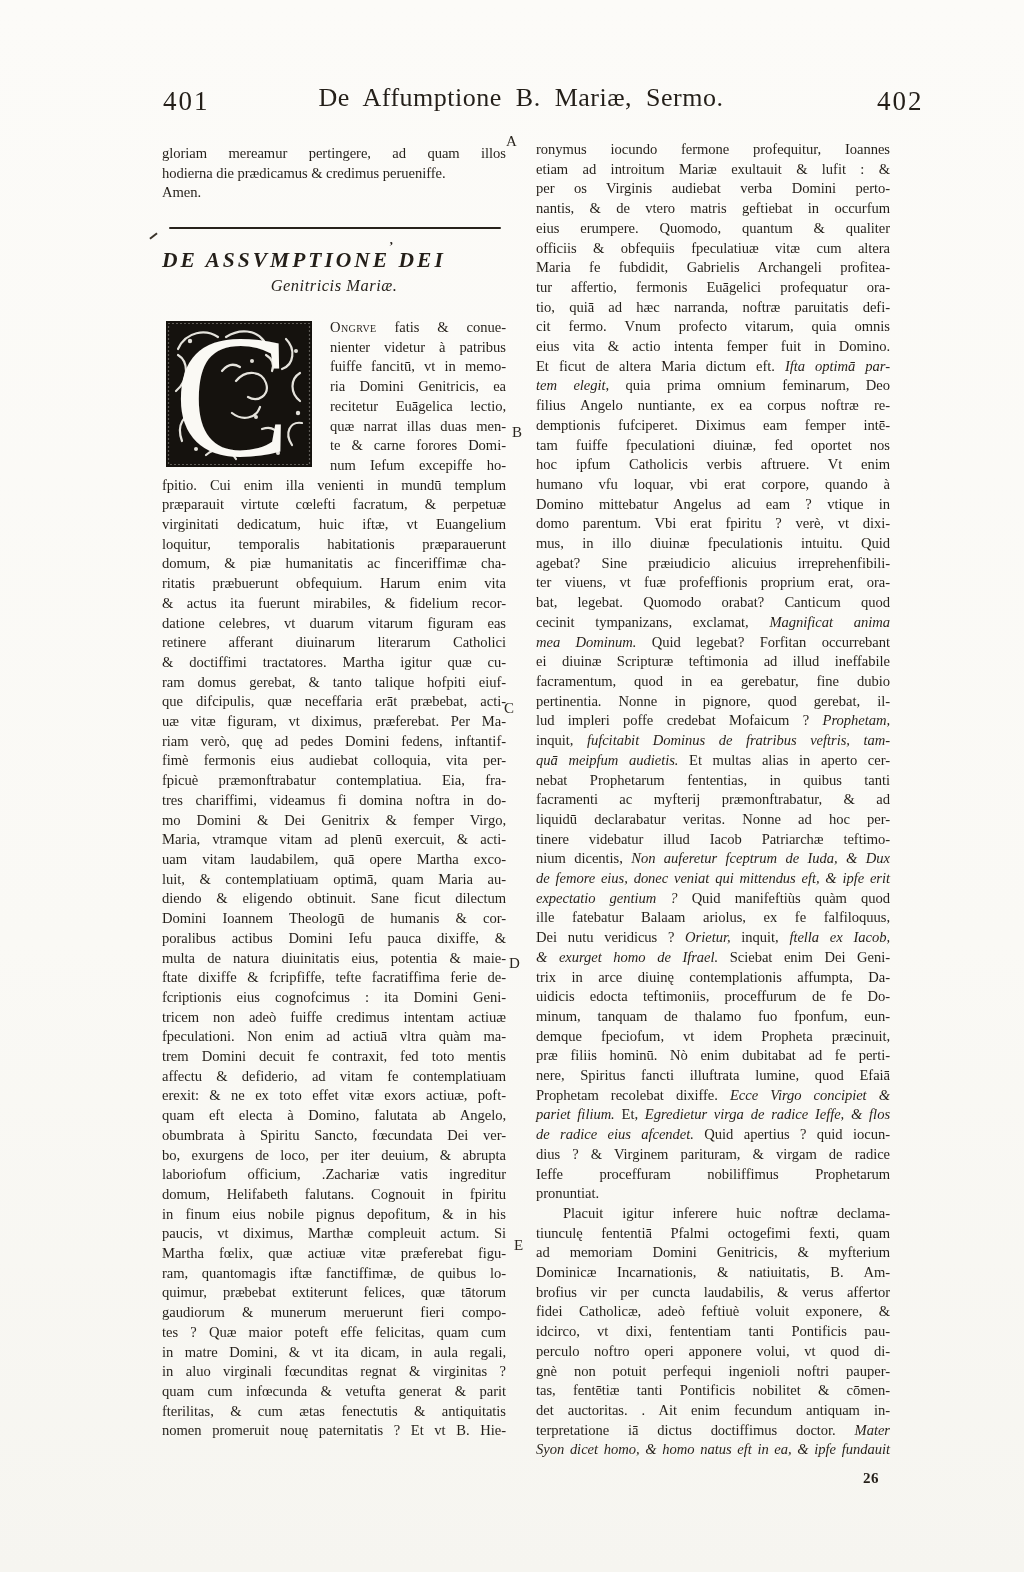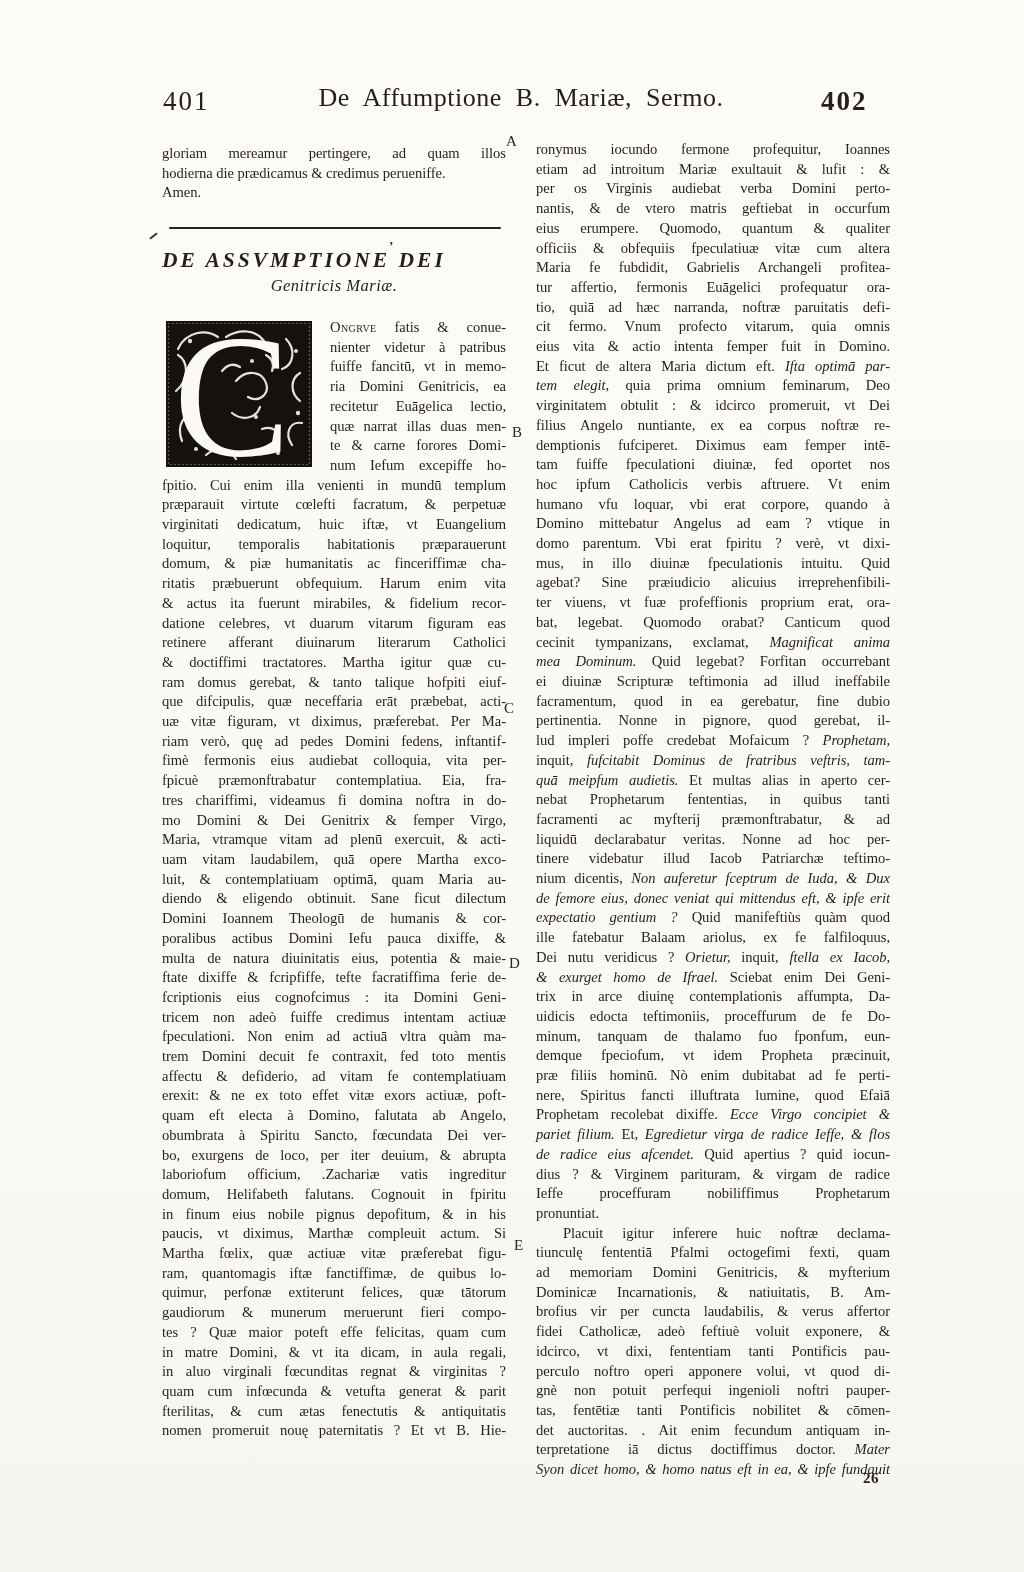--- a/index.html
+++ b/index.html
@@ -9,21 +9,21 @@
     font-family:"Liberation Serif","DejaVu Serif",serif;
     color:#241f19;
   }
   .page{
     position:relative;width:1024px;height:1572px;overflow:hidden;
     background:linear-gradient(180deg,#fcfbf8 0%,#faf9f5 60%,#f6f5f0 100%);
   }
   
   .folio{position:absolute;top:86px;font-size:27px;letter-spacing:2px;}
   .folio-l{left:163px;}
-  .folio-r{left:821px;font-weight:bold;}
+  .folio-r{left:877px;}
   .rtitle{
     position:absolute;top:83px;left:306px;width:430px;
     text-align:center;font-size:26px;word-spacing:7px;letter-spacing:.5px;
   }
   
   .col-left{position:absolute;left:162px;top:144px;width:344px;}
   .col-right{position:absolute;left:536px;top:140px;width:354px;}
   .line{
     font-size:14.6px;line-height:19.7px;
     text-align:justify;text-align-last:justify;
@@ -161,21 +161,21 @@
           <div class="line">erexit: &amp; ne ex toto effet vitæ exors actiuæ, poft-</div>
           <div class="line">quam eft electa à Domino, falutata ab Angelo,</div>
           <div class="line">obumbrata à Spiritu Sancto, fœcundata Dei ver-</div>
           <div class="line">bo, exurgens de loco, per iter deuium, &amp; abrupta</div>
           <div class="line">laboriofum officium, .Zachariæ vatis ingreditur</div>
           <div class="line">domum, Helifabeth falutans. Cognouit in fpiritu</div>
           <div class="line">in finum eius nobile pignus depofitum, &amp; in his</div>
           <div class="line">paucis, vt diximus, Marthæ compleuit actum. Si</div>
           <div class="line">Martha fœlix, quæ actiuæ vitæ præferebat figu-</div>
           <div class="line">ram, quantomagis iftæ fanctiffimæ, de quibus lo-</div>
-          <div class="line">quimur, perfonæ extiterunt felices, quæ tātorum</div>
+          <div class="line">quimur, præbebat extiterunt felices, quæ tātorum</div>
           <div class="line">gaudiorum &amp; munerum meruerunt fieri compo-</div>
           <div class="line">tes ? Quæ maior poteft effe felicitas, quam cum</div>
           <div class="line">in matre Domini, &amp; vt ita dicam, in aula regali,</div>
           <div class="line">in aluo virginali fœcunditas regnat &amp; virginitas ?</div>
           <div class="line">quam cum infœcunda &amp; vetufta generat &amp; parit</div>
           <div class="line">fterilitas, &amp; cum ætas fenectutis &amp; antiquitatis</div>
           <div class="line">nomen promeruit nouę paternitatis ? Et vt B. Hie-</div>
         </div>
     </div>
   </div>
@@ -188,21 +188,20 @@
       <div class="line">nantis, &amp; de vtero matris geftiebat in occurfum</div>
       <div class="line">eius erumpere. Quomodo, quantum &amp; qualiter</div>
       <div class="line">officiis &amp; obfequiis fpeculatiuæ vitæ cum altera</div>
       <div class="line">Maria fe fubdidit, Gabrielis Archangeli profitea-</div>
       <div class="line">tur affertio, fermonis Euāgelici profequatur ora-</div>
       <div class="line">tio, quiā ad hæc narranda, noftræ paruitatis defi-</div>
       <div class="line">cit fermo. Vnum profecto vitarum, quia omnis</div>
       <div class="line">eius vita &amp; actio intenta femper fuit in Domino.</div>
       <div class="line"><span>Et ficut de altera Maria dictum eft. </span><span class="it">Ifta optimā par-</span></div>
       <div class="line"><span class="it">tem elegit</span><span>, quia prima omnium feminarum, Deo</span></div>
-      <div class="line">virginitatem obtulit : &amp; idcirco promeruit, vt Dei</div>
       <div class="line">filius Angelo nuntiante, ex ea corpus noftræ re-</div>
       <div class="line">demptionis fufciperet. Diximus eam femper intē-</div>
       <div class="line">tam fuiffe fpeculationi diuinæ, fed oportet nos</div>
       <div class="line">hoc ipfum Catholicis verbis aftruere. Vt enim</div>
       <div class="line">humano vfu loquar, vbi erat corpore, quando à</div>
       <div class="line">Domino mittebatur Angelus ad eam ? vtique in</div>
       <div class="line">domo parentum. Vbi erat fpiritu ? verè, vt dixi-</div>
       <div class="line">mus, in illo diuinæ fpeculationis intuitu. Quid</div>
       <div class="line">agebat? Sine præiudicio alicuius irreprehenfibili-</div>
       <div class="line">ter viuens, vt fuæ profeffionis proprium erat, ora-</div>

